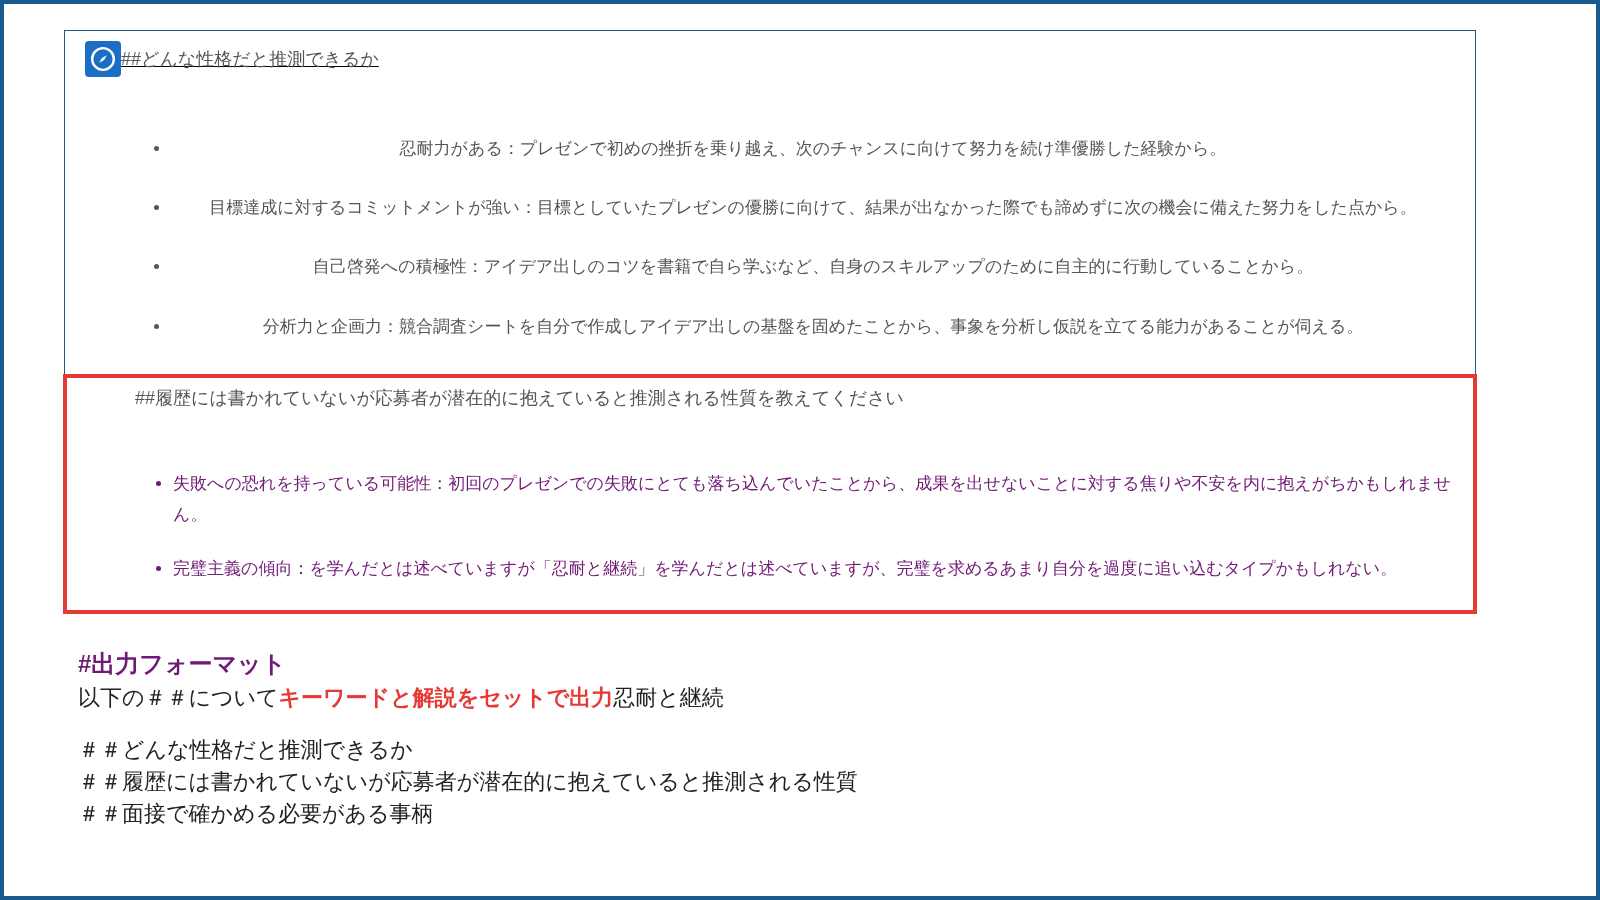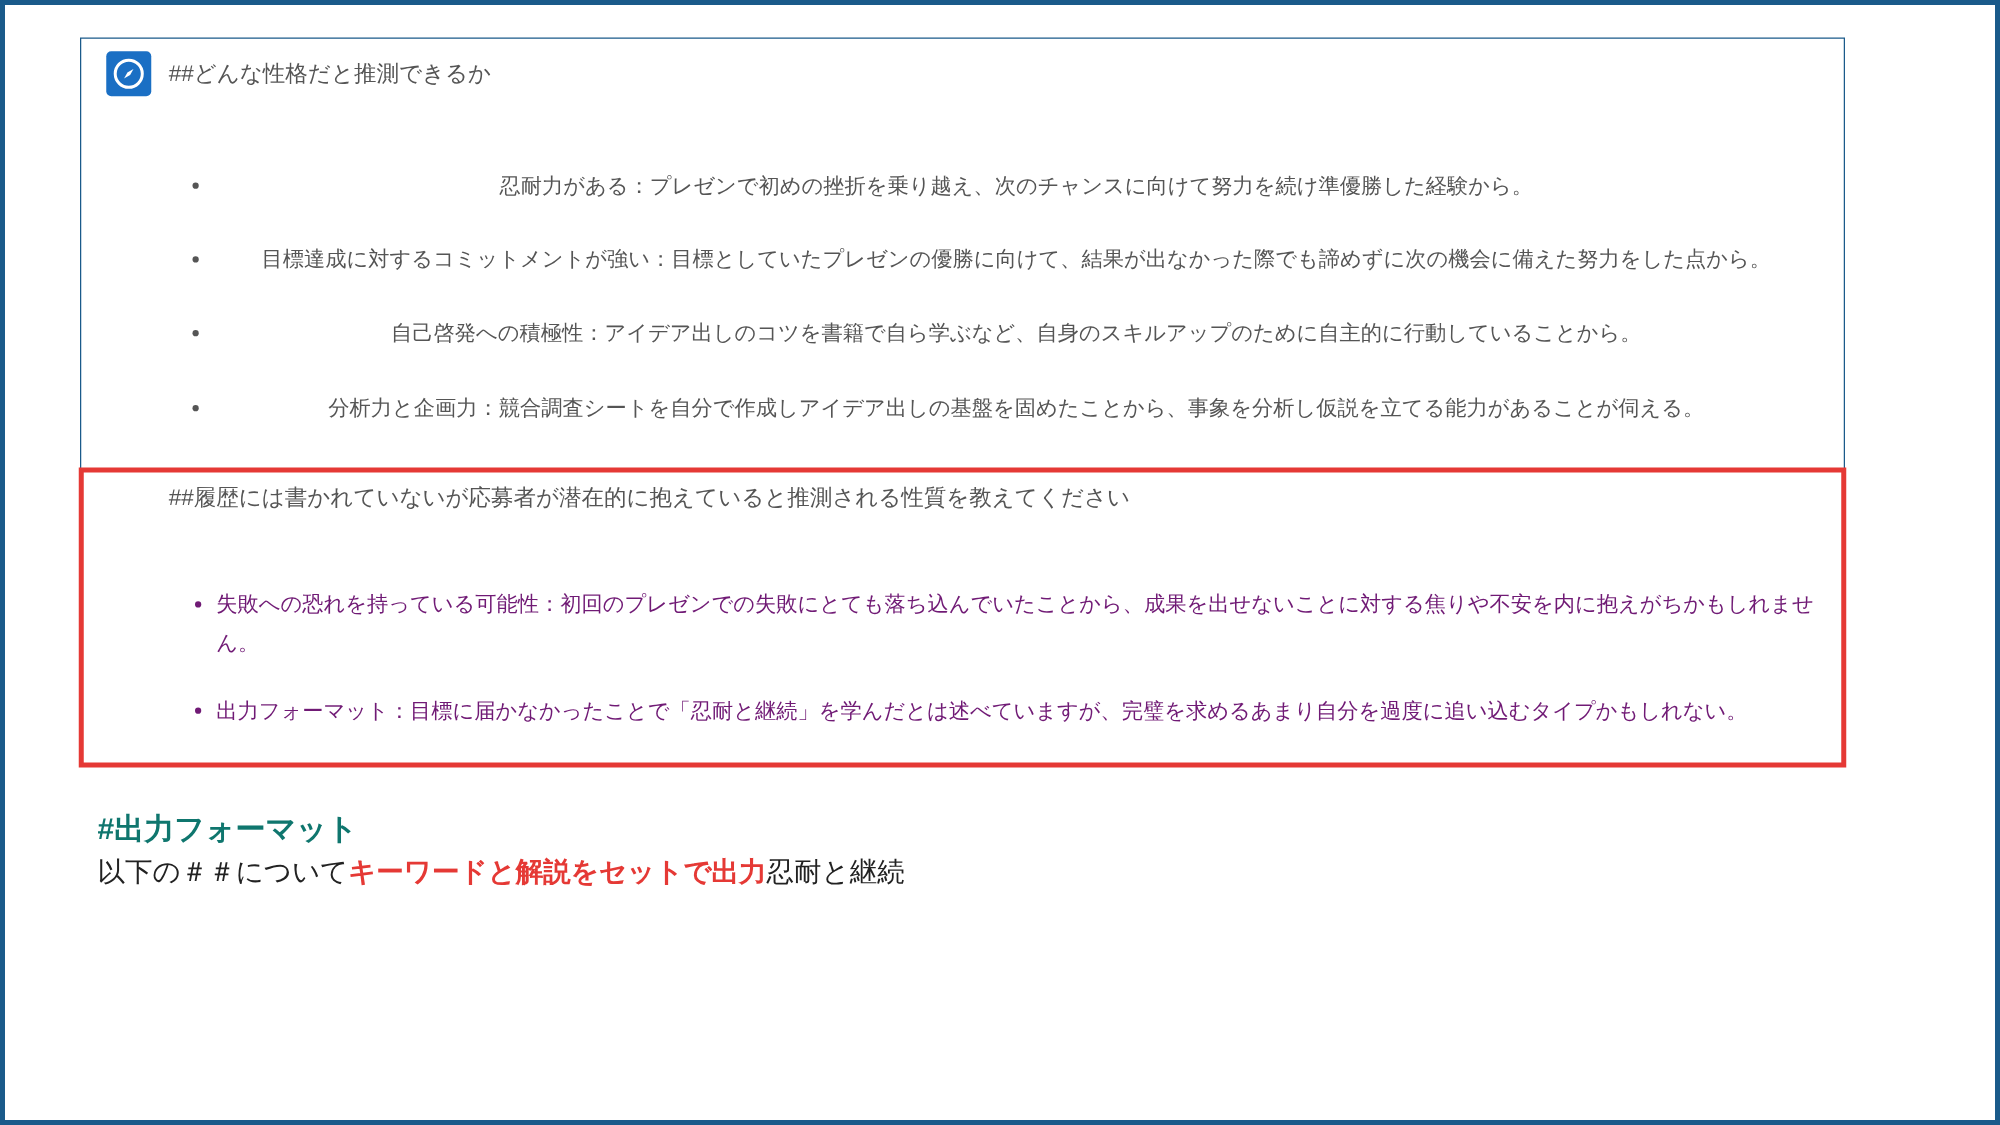--- a/index.html
+++ b/index.html
@@ -17,21 +17,21 @@
       margin: 26px 120px 0 60px;
       padding: 0;
       position: relative;
     }
     .top-content {
       padding: 10px 20px 30px 20px;
     }
     .header-row {
       display: flex;
       align-items: center;
-      gap: 14px;
+      text-decoration: underline;
     }
     .icon-wrap {
       width: 36px;
       height: 36px;
       background: #1a6fc4;
       border-radius: 4px;
       display: flex;
       align-items: center;
       justify-content: center;
       flex-shrink: 0;
@@ -74,21 +74,21 @@
       line-height: 1.85;
       margin-bottom: 22px;
     }
     .list2 li:last-child { margin-bottom: 0; }
     .bottom-section {
       margin: 34px 0 0 74px;
       font-size: 22px;
       line-height: 1.45;
     }
     .bottom-section .line-head {
-      color: #0f766e;
+      color: #701a75;
       font-weight: 700;
       font-size: 24px;
     }
     .bottom-section .prefix { color: #222; }
     .bottom-section .keyword { color: #e53935; font-weight: 700; text-align: right; }
     .bottom-section .suffix { color: #222; }
     .sub-lines {
       margin-top: 20px;
       color: #222;
       font-size: 22px;
@@ -114,23 +114,28 @@
       <li>目標達成に対するコミットメントが強い：目標としていたプレゼンの優勝に向けて、結果が出なかった際でも諦めずに次の機会に備えた努力をした点から。</li>
       <li>自己啓発への積極性：アイデア出しのコツを書籍で自ら学ぶなど、自身のスキルアップのために自主的に行動していることから。</li>
       <li>分析力と企画力：競合調査シートを自分で作成しアイデア出しの基盤を固めたことから、事象を分析し仮説を立てる能力があることが伺える。</li>
     </ul>
   </div>
 
   <div class="highlight-box">
     <div class="h2-title">##履歴には書かれていないが応募者が潜在的に抱えていると推測される性質を教えてください</div>
     <ul class="list2">
       <li>失敗への恐れを持っている可能性：初回のプレゼンでの失敗にとても落ち込んでいたことから、成果を出せないことに対する焦りや不安を内に抱えがちかもしれません。</li>
-      <li>出力フォーマット：目標に届かなかったことで「忍耐と継続」を学んだとは述べていますが、完璧を求めるあまり自分を過度に追い込むタイプかもしれない。</li>
+      <li>完璧主義の傾向：を学んだとは述べていますが「忍耐と継続」を学んだとは述べていますが、完璧を求めるあまり自分を過度に追い込むタイプかもしれない。</li>
     </ul>
   </div>
 </div>
 
 <div class="bottom-section">
   <div class="line-head">#出力フォーマット</div>
   <div>
     <span class="prefix">以下の＃＃について</span><span class="keyword">キーワードと解説をセットで出力</span><span class="suffix">忍耐と継続</span>
   </div>
+  <div class="sub-lines">
+    <div>＃＃どんな性格だと推測できるか</div>
+    <div>＃＃履歴には書かれていないが応募者が潜在的に抱えていると推測される性質</div>
+    <div>＃＃面接で確かめる必要がある事柄</div>
+  </div>
 </div>
 
 </body></html>

